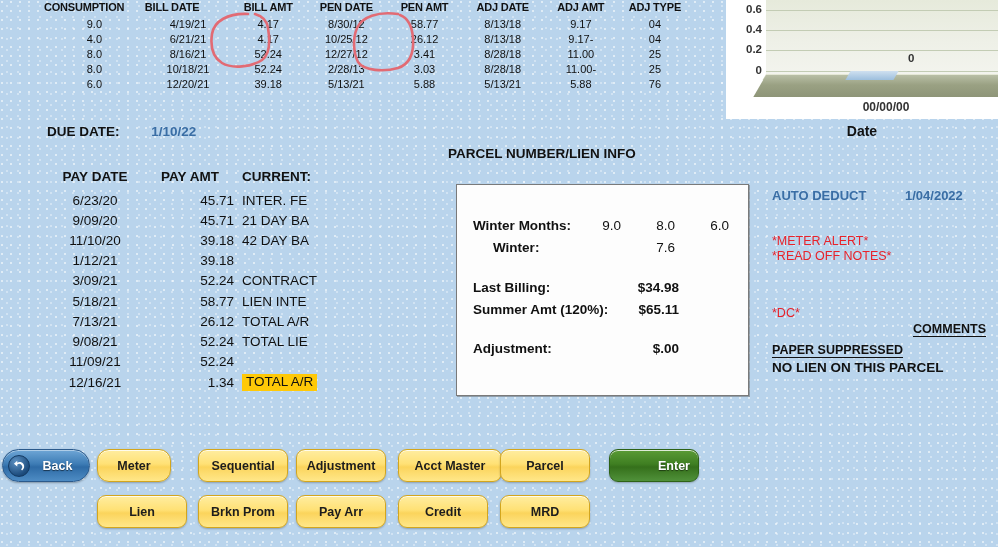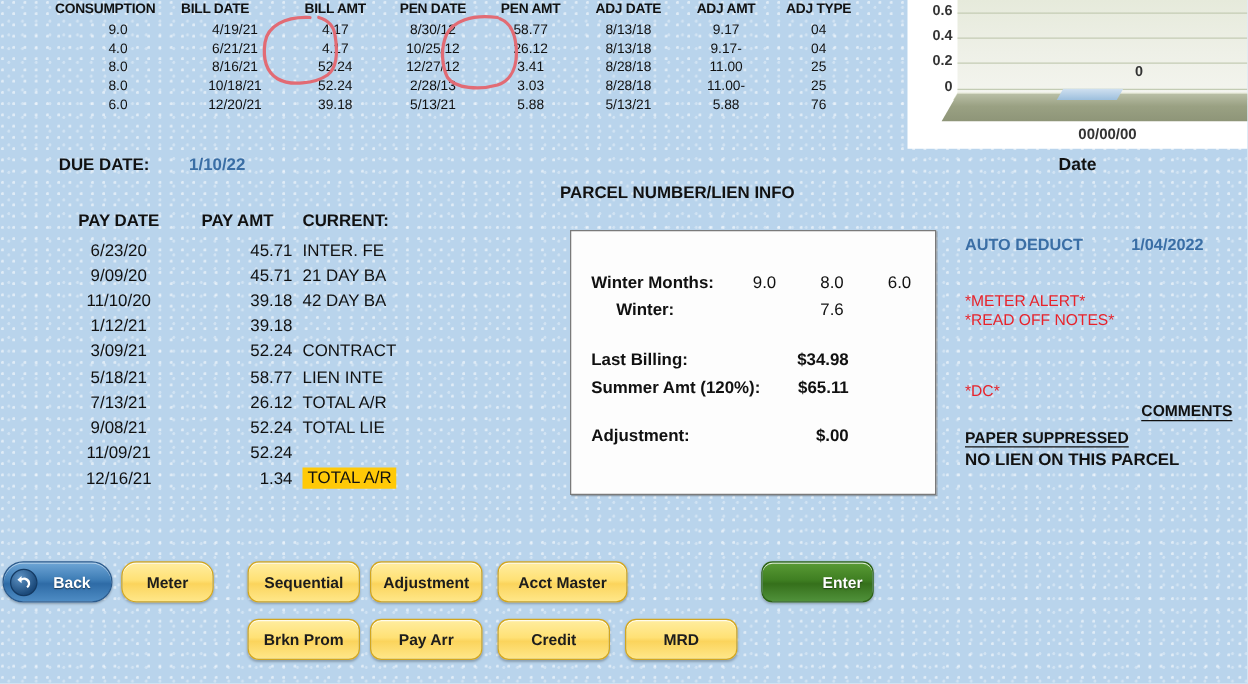--- a/index.html
+++ b/index.html
@@ -450,20 +450,22 @@
         <path d="M11.5 13 A5 5 0 1 0 6 4.2 L6 2 L2.2 5.4 L6 8.6 L6 6.4 A3.4 3.4 0 1 1 10.4 11.6 Z" fill="#ffffff"></path>
       </svg>
     </span>
     <span id="back-label">Back</span>
   </div>
 
   <div class="btn" style="left:97px;  top:449px; width:74px;border-radius:12px;">Meter</div>
   <div class="btn" style="left:198px; top:449px; width:90px;">Sequential</div>
   <div class="btn" style="left:296px; top:449px; width:90px;">Adjustment</div>
   <div class="btn" style="left:398px; top:449px; width:104px;">Acct Master</div>
+  <div class="btn" style="left:500px; top:449px; width:90px;">Parcel</div>
   <div class="btn enter" style="left:609px; top:449px; width:90px;">Enter</div>
 
+  <div class="btn" style="left:97px;  top:495px; width:90px;">Lien</div>
   <div class="btn" style="left:296px; top:495px; width:90px;">Pay Arr</div>
   <div class="btn" style="left:198px; top:495px; width:90px;">Brkn Prom</div>
   <div class="btn" style="left:398px; top:495px; width:90px;">Credit</div>
   <div class="btn" style="left:500px; top:495px; width:90px;">MRD</div>
 
 </div>
 
 </body></html>

